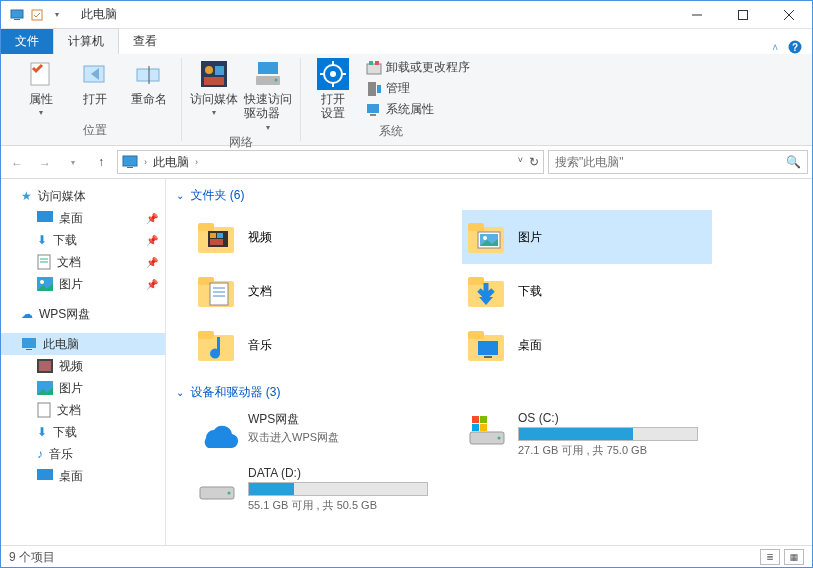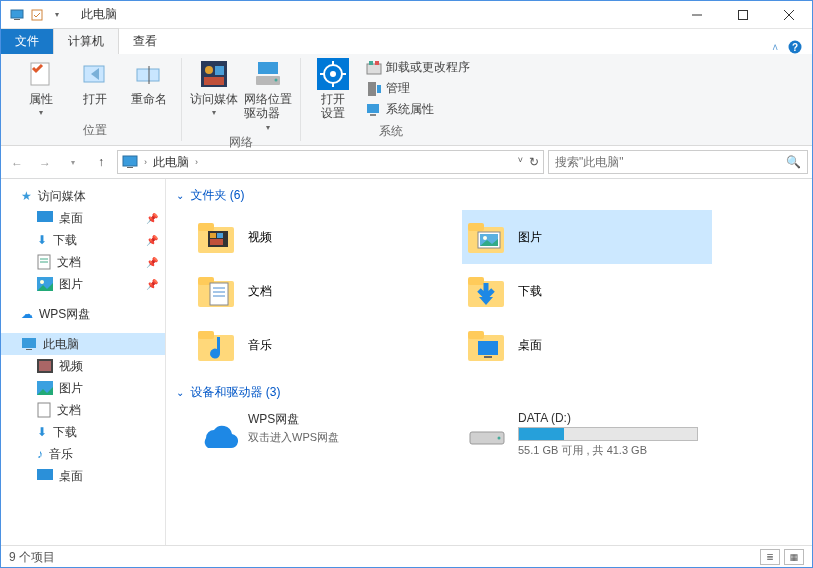--- a/index.html
+++ b/index.html
@@ -168,21 +168,21 @@
         <span style="font-size:8px;color:#666">▾</span>
       </div>
       <div class="lbtn">
         <span class="ico">
             <svg width="32" height="32">
               <rect x="4" y="18" width="24" height="9" rx="1" fill="#b8b8b8"></rect>
               <rect x="6" y="4" width="20" height="12" fill="#3a9bdc"></rect>
               <circle cx="24" cy="22" r="1.5" fill="#4a9"></circle>
             </svg>
           </span>
-        <span class="lbl" style="white-space:pre-line">网络位置
+        <span class="lbl" style="white-space:pre-line">快速访问
 驱动器</span>
         <span style="font-size:8px;color:#666">▾</span>
       </div>
     </div>
     <div class="group-label">网络</div>
   </div>
 
   <div class="group">
     <div class="group-items">
       <div class="lbtn">
@@ -457,28 +457,49 @@
           <div class="drive-info">
             <div class="drive-name">WPS网盘</div>
             <div class="drive-sub">双击进入WPS网盘</div>
           </div>
         </div>
         <div class="drive-item">
           <span class="dico">
             <svg width="42" height="40">
               <rect x="4" y="20" width="34" height="12" rx="2" fill="#d0d0d0" stroke="#999"></rect>
               <circle cx="33" cy="26" r="1.5" fill="#4a9"></circle>
+              <g transform="translate(6,4)">
+                <rect width="7" height="7" fill="#f25022"></rect>
+                <rect x="8" width="7" height="7" fill="#7fba00"></rect>
+                <rect y="8" width="7" height="7" fill="#00a4ef"></rect>
+                <rect x="8" y="8" width="7" height="7" fill="#ffb900"></rect>
+              </g>
+            </svg>
+          </span>
+          <div class="drive-info">
+            <div class="drive-name">OS (C:)</div>
+            <div class="drive-bar">
+              <div class="drive-bar-fill" style="width:64%"></div>
+            </div>
+            <div class="drive-stat">27.1 GB 可用 , 共 75.0 GB</div>
+          </div>
+        </div>
+        <div class="drive-item">
+          <span class="dico">
+            <svg width="42" height="40">
+              <rect x="4" y="20" width="34" height="12" rx="2" fill="#d0d0d0" stroke="#999"></rect>
+              <circle cx="33" cy="26" r="1.5" fill="#4a9"></circle>
             </svg>
           </span>
           <div class="drive-info">
             <div class="drive-name">DATA (D:)</div>
             <div class="drive-bar">
               <div class="drive-bar-fill" style="width:25%"></div>
             </div>
-            <div class="drive-stat">55.1 GB 可用 , 共 41.3 GB</div>
+            <div class="drive-stat">55.1 GB 可用 , 共 50.5 GB</div>
           </div>
         </div>
       </div>
   </div>
 </div>
 
 <div class="status">
   <span>9 个项目</span>
   <div class="view-ctrl">
     <span>≣</span>

